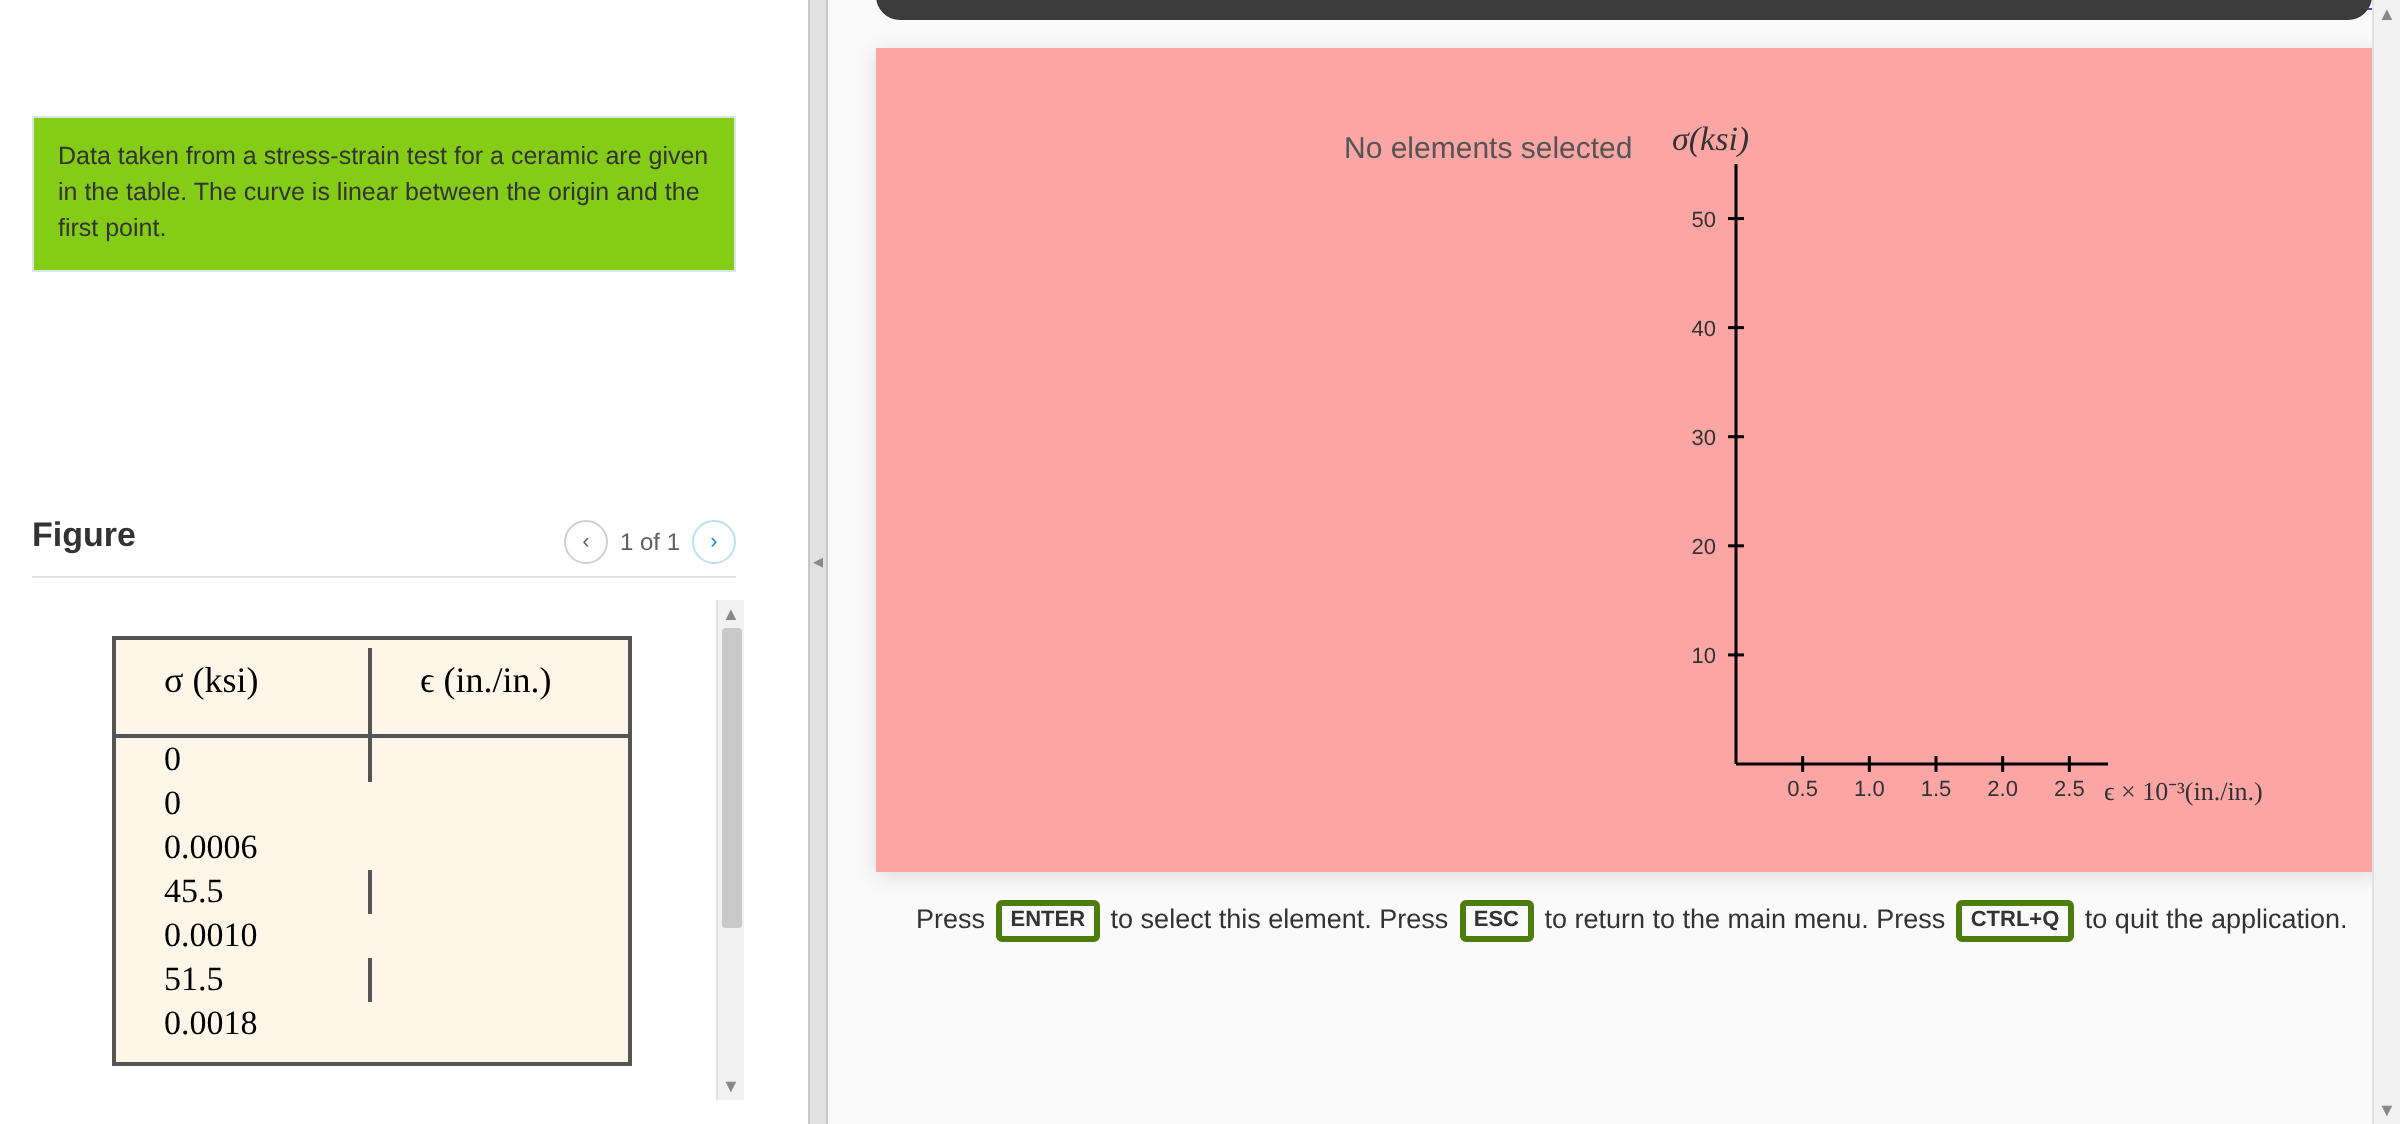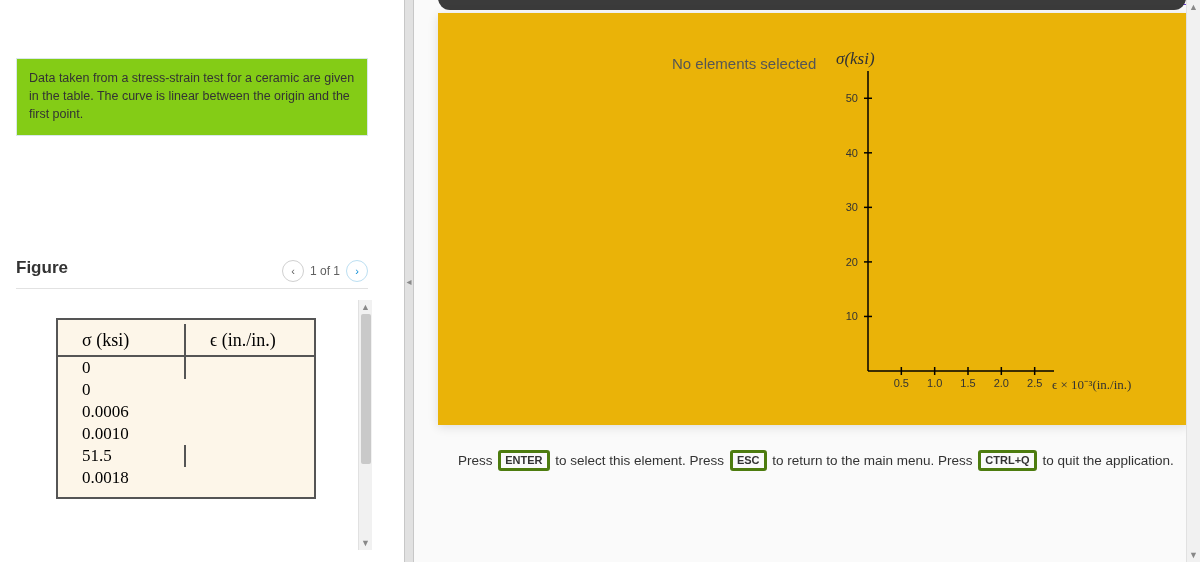--- a/index.html
+++ b/index.html
@@ -95,21 +95,21 @@
     font-family: "Times New Roman", serif;
   }
   .data-table .hdr {
     display: flex;
     border-bottom: 2px solid #555;
   }
   .data-table .hdr > div,
   .data-table .row > div {
     width: 50%;
     text-align: left;
-    padding: 6px 0 4px 24px;
+    padding: 6px 0 16px 24px;
     font-size: 18px;
   }
   .data-table .hdr > div { font-size: 18px; }
   .data-table .hdr .c1,
   .data-table .row .c1 { border-right: 2px solid #555; }
   .data-table .row > div { padding-top:1px; padding-bottom:1px; font-size:17px; }
 
   
   .splitter {
     position: absolute;
@@ -143,23 +143,23 @@
 
   .toolbar-shadow {
     position:absolute;
     left:24px; top:-2px; right:14px; height:12px;
     border-radius: 0 0 18px 18px;
     background:#3b3b3b;
   }
 
   .canvas-card {
     position:absolute;
-    left:24px; top:13px;
+    left:24px; top:24px;
     width:750px; height:412px;
-    background:#eab308;
+    background:#fca5a5;
     box-shadow: 0 2px 10px rgba(0,0,0,.12);
   }
   .no-elem {
     position:absolute;
     left:234px; top:42px;
     font-size:15px;
     color:#555;
     font-family: "Segoe UI", Arial, sans-serif;
   }
   
@@ -238,20 +238,21 @@
       <div class="c2">ϵ (in./in.)</div>
     </div>
     <div class="row">
       <div class="c1">0</div>
       <div class="c2">0</div>
     </div>
     <div class="row">
       <div class="c2">0.0006</div>
     </div>
     <div class="row">
+      <div class="c1">45.5</div>
       <div class="c2">0.0010</div>
     </div>
     <div class="row">
       <div class="c1">51.5</div>
       <div class="c2">0.0018</div>
     </div>
 
   </div>
 
   <div class="figure-scroll">

